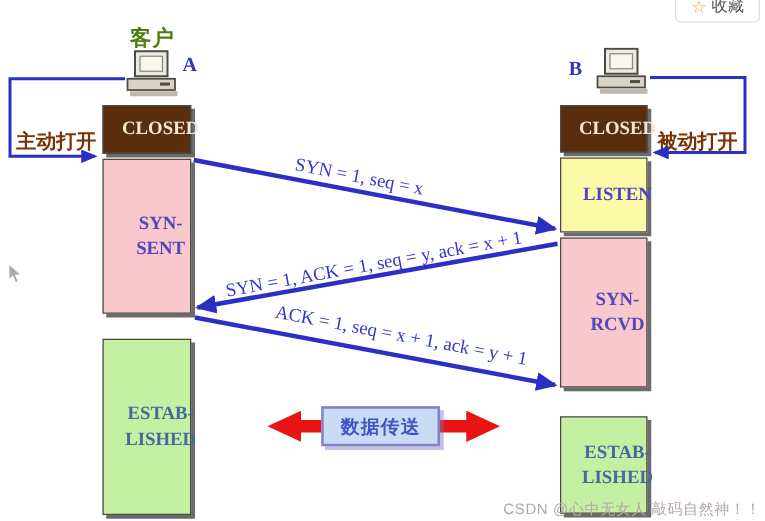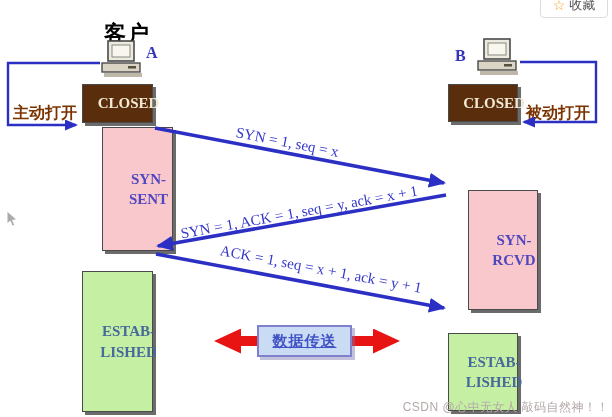--- a/index.html
+++ b/index.html
@@ -11,58 +11,57 @@
   
   .fav-btn {
     position:absolute; left:540px; top:-8px; width:68px; height:26px;
     background:#fff; border:1px solid #dcdcdc; border-radius:4px;
     display:flex; align-items:center; justify-content:center; gap:4px;
     font-size:13px; color:#515151; cursor:pointer;
   }
   .fav-btn .star { color:#f7a521; font-size:14px; line-height:1; }
   
   .host-title {
-    position:absolute; font-size:22px; font-weight:bold; color:#000000;
+    position:absolute; font-size:17px; font-weight:bold; color:#4d7c0f;
     letter-spacing:1px;
   }
   .host-letter {
     position:absolute; font-family:"Liberation Serif", serif;
     font-size:16px; font-weight:bold; color:#3333bb;
   }
   .open-label {
     position:absolute; font-size:16px; font-weight:bold; color:#7a3300;
     white-space:nowrap;
   }
   
   .state-box {
     position:absolute; width:71px;
     border:1px solid #4a4a4a; box-shadow:3px 3px 0 rgba(70,70,70,.8);
     display:flex; align-items:center; justify-content:center;
     font-family:"Liberation Serif", serif; font-weight:bold; font-size:15px;
     text-align:center; white-space:pre-line; line-height:1.35;padding-left:22px;
   }
   .c-brown  { background:#5a2d0c; color:#f2e9d4; }
-  .c-pink   { background:#f9c8cc; color:#5046be;margin-left:20px; }
+  .c-pink   { background:#f9c8cc; color:#5046be; }
   .c-yellow { background:#fafaa8; color:#5046be; }
   .c-green  { background:#c5f0a4; color:#47699b;margin-top:16px; }
   
   .msg-label {
     position:absolute; font-family:"Liberation Serif", serif;
     font-size:15px; color:#3437c8; text-align:center; height:20px;
     white-space:nowrap;
   }
   
   .transfer-box {
     position:absolute; left:257px; top:325px; width:95px; height:32px;
     background:#cadcf4; border:2px solid #8080cc;
     box-shadow:3px 3px 0 rgba(120,120,180,.45);
     display:flex; align-items:center; justify-content:center;
     font-size:15px; font-weight:bold; color:#4254c5; letter-spacing:1px;
     z-index:4;
-    text-decoration:underline;
   }
   svg.overlay { position:absolute; left:0; top:0; z-index:3; pointer-events:none; }
   .computer-icon { position:absolute; z-index:2; }
   .watermark {
     position:absolute; right:3px; top:399px; font-size:12px;
     color:#b4a8a8; letter-spacing:.5px; white-space:nowrap;
   }
   .cursor-icon { position:absolute; left:5px; top:210px; z-index:5; }
 </style>
 </head>
@@ -101,20 +100,22 @@
     <span>CLOSED</span></div>
   <div class="state-box c-pink" style="left:82px; top:127px; height:124px;">
     <span>SYN-
 SENT</span></div>
   <div class="state-box c-green" style="left:82px; top:255px; height:141px;">
     <span>ESTAB-
 LISHED</span></div>
 
   <div class="state-box c-brown" style="left:448px; top:84px;  height:38px; width:70px;">
     <span>CLOSED</span></div>
+  <div class="state-box c-yellow" style="left:448px; top:126px; height:60px; width:70px;">
+    <span>LISTEN</span></div>
   <div class="state-box c-pink" style="left:448px; top:190px; height:120px; width:70px;">
     <span>SYN-
 RCVD</span></div>
   <div class="state-box c-green" style="left:448px; top:317px; height:78px; width:70px;">
     <span>ESTAB-
 LISHED</span></div>
 
   <svg class="overlay" width="612" height="417" viewBox="0 0 612 417">
     <defs>
       <marker id="mb" markerUnits="userSpaceOnUse" markerWidth="17" markerHeight="15" refX="15" refY="7.5" orient="auto">

